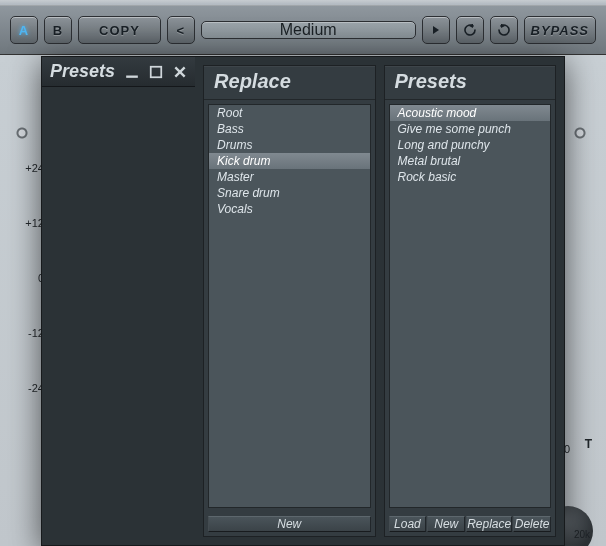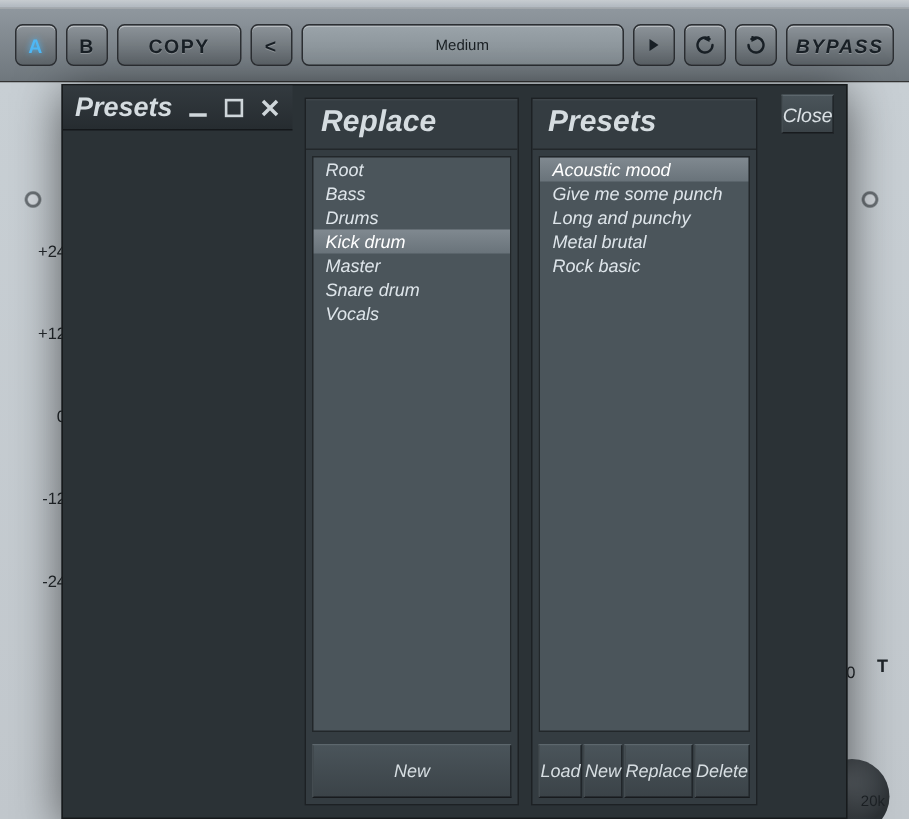--- a/index.html
+++ b/index.html
@@ -25,24 +25,24 @@
     color: #192026;
     display: flex; align-items: center; justify-content: center;
     font-size: 13px; font-weight: 700; letter-spacing: 1px;
     box-shadow: inset 0 1px rgba(255,255,255,.4);
     text-shadow: 0 1px rgba(255,255,255,.25);
     cursor: pointer;
   }
   .top-btn.ab-active { color:#4fb7f4; text-shadow: 0 0 4px #4fb7f4; }
   .top-btn.sq { width: 28px; }
   .preset-name {
-    flex: 1; height: 28px;
+    flex: 1; height: 18px;
     border: 1px solid #2c2f33; border-radius: 5px;
     background: linear-gradient(#9ba4aa, #858e94);
-    color: #1a2024; font-weight: 500; font-size: 10px;
+    color: #1a2024; font-weight: 500; font-size: 16px;
     display: flex; align-items: center; justify-content: center;
     box-shadow: inset 0 1px rgba(255,255,255,.3);
     cursor: pointer;
   }
   .bypass-btn { padding: 0 6px; font-style: italic; }
 
   
   .panel-area {
     position:absolute; top:55px; left:0; right:0; bottom:0;
     background:
@@ -94,21 +94,21 @@
   }
   .list-item {
     padding:1px 8px;
     font-size:12px; color:#dee5ea;
     cursor:pointer; white-space:nowrap;
   }
   .list-item.selected { background: linear-gradient(#808990, #69737a); color:#fff; }
 
   .pane-buttons { display:flex; gap:1px; padding:4px; }
   .dlg-btn {
-    flex:1; height:36px;
+    flex:1; height:16px;
     background: linear-gradient(#4a545a,#3b4348);
     border-top:1px solid #5d676d;
     border-left:1px solid #444c51;
     border-right:1px solid #21262a;
     border-bottom:1px solid #181b1e;
     color:#d7dee2; font-size:12px;
     display:flex; align-items:center; justify-content:center;
     cursor:pointer;
     text-align:center;
   }
@@ -229,16 +229,13 @@
         </div>
       <div class="pane-buttons">
         <div class="dlg-btn">Load</div>
         <div class="dlg-btn">New</div>
         <div class="dlg-btn">Replace</div>
         <div class="dlg-btn">Delete</div>
       </div>
     </div>
   </div>
 
-  <div class="footer">
-    <div class="close-btn">Close</div>
-  </div>
 </div>
 
 </body></html>

